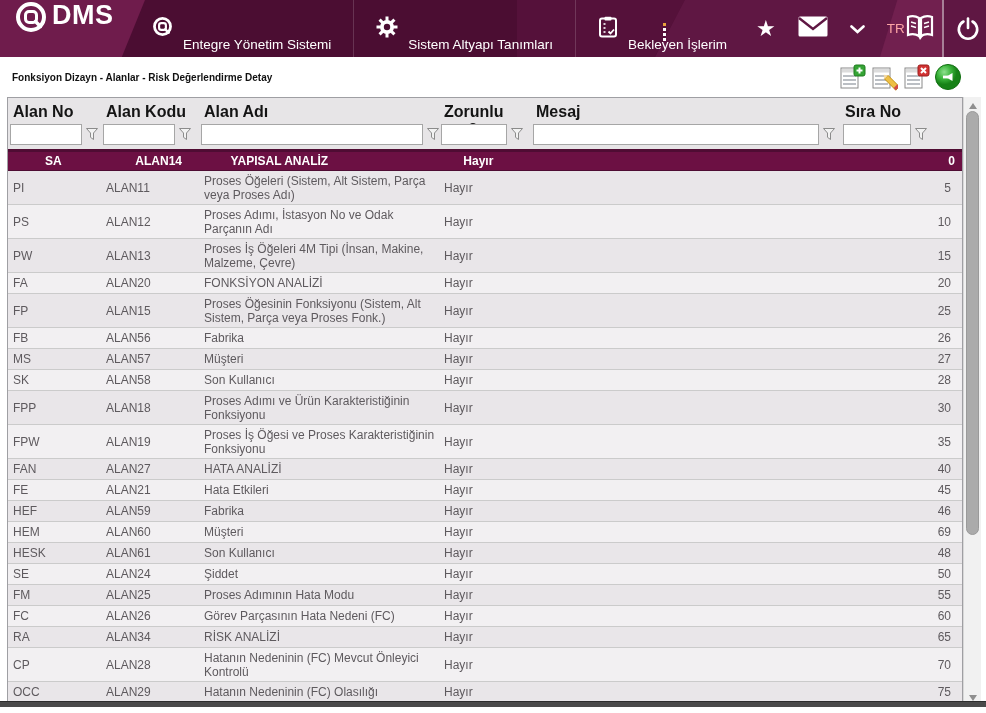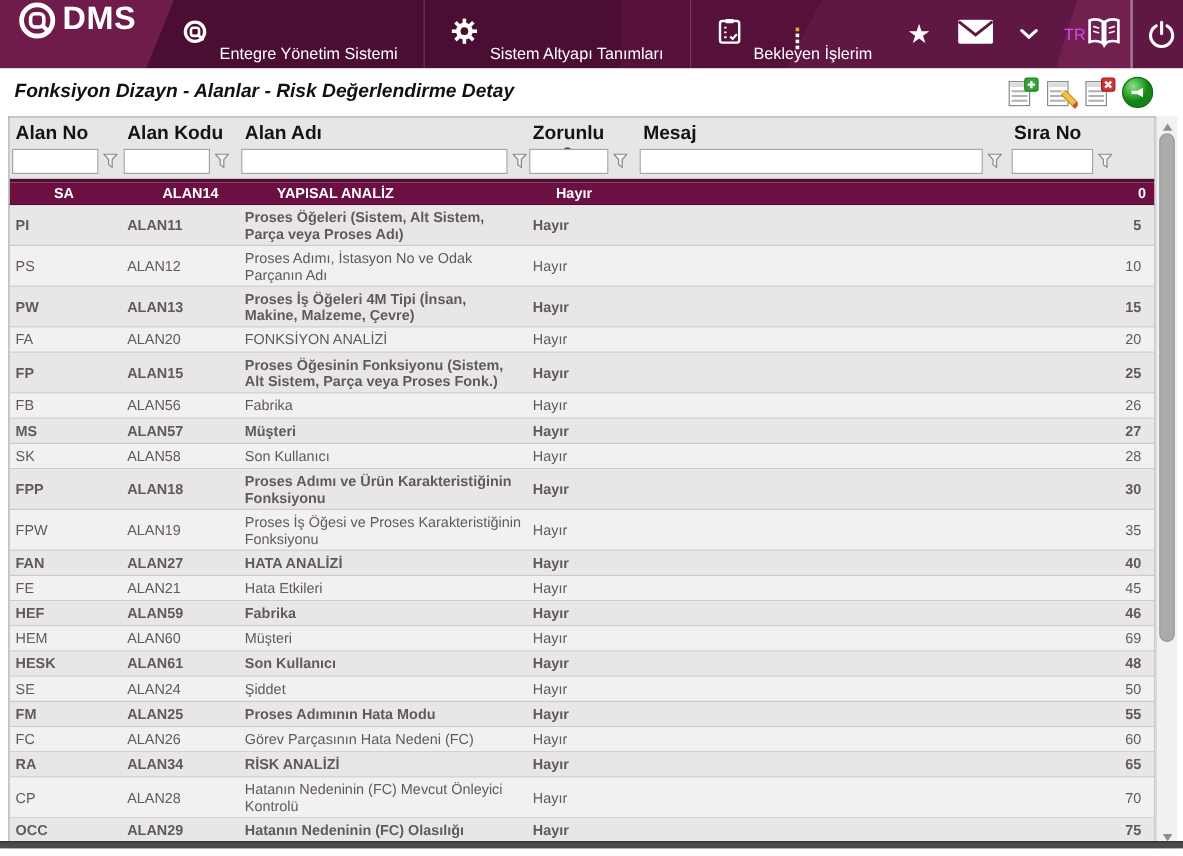--- a/index.html
+++ b/index.html
@@ -21,31 +21,31 @@
   .logo-section { position:absolute; left:14px; top:0; height:57px; display:flex;
                   align-items:flex-start; gap:4px; z-index:3; }
   .logo-text { color:#fff; font-size:27px; font-weight:bold; letter-spacing:.5px; }
   .tb-menu { position:absolute; left:130px; top:0; height:57px; display:flex;
              align-items:stretch; z-index:3; }
   .tb-item { display:flex; align-items:center; gap:10px; padding:0 22px; cursor:pointer; }
   .tb-item span.lbl { color:#fff; font-size:13.5px;margin-top:32px; }
   .tb-vsep { width:1px; height:57px; background:rgba(255,255,255,.16); }
   .tb-icons { position:absolute; left:756px; top:0; height:57px; display:flex;
               align-items:center; gap:22px; z-index:3; }
-  .tr-label { color:#d946ef; font-size:13.5px; }
+  .tr-label { color:#fca5a5; font-size:13.5px; }
   .star-glyph { color:#fff; font-size:22px; line-height:1; }
   .partial-icon { position:absolute; left:663px; top:23px; width:4px; height:18px; z-index:3; }
   .partial-icon i { display:block; width:3px; height:3px; background:#fff; margin-bottom:2px; }
   .partial-icon .dot { background:#e8a33d; }
   .book-slot { position:absolute; left:905px; top:14px; z-index:3; }
   .power-slot { position:absolute; left:955px; top:16px; z-index:3; }
 
   
   .crumb-bar { position:relative; height:40px; background:#fff; display:flex; align-items:center; }
-  .crumb { margin-left:12px; font-size:16px; font-weight:bold; color:#111;font-style:italic; }
+  .crumb { margin-left:12px; font-size:10px; font-weight:bold; color:#111; }
   .crumb-toolbar { position:absolute; right:24px; top:6px; display:flex; align-items:center; gap:4px; }
   .tool-btn { width:28px; height:28px; display:flex; align-items:center; justify-content:center; cursor:pointer; }
 
   
   .content { position:relative; width:986px; height:610px; }
   .grid-area { position:absolute; left:7px; top:0; width:956px; height:610px;
                border:1px solid #9f9fa3; border-bottom:none; background:#fff; overflow:hidden; }
   .ghead { display:flex; height:22px; background:#e7e5e7; border-bottom:none; }
   .gfilter { display:flex; height:29px; background:#e7e5e7; align-items:center; }
   .hcell { font-size:16px; font-weight:bold; color:#141414; padding:5px 0 0 5px; cursor:pointer; }
@@ -57,21 +57,21 @@
   .fw1{width:72px;} .fw2{width:72px;} .fw3{width:224px;} .fw4{width:66px;} .fw5{width:286px;} .fw6{width:68px;}
   .funnel-btn { margin-left:4px; cursor:pointer; display:flex; align-items:center; }
   .accent-line { height:3px; background:#4f0c33; }
   .rows {}
   .row { display:flex; align-items:center; min-height:21px; border-bottom:1px solid #cbcbcb;
          cursor:pointer; }
   .row.tall { min-height:34px; }
   .row .cell { font-size:12px; color:#5e5a5e; padding:2px 4px 2px 5px; line-height:14px; }
   .row .cell.c6 { text-align:right; padding-right:7px; }
   .row.lt { background:#f2f0f2; }
-  .row.dk { background:#e9e6e9;font-weight:bold; }
+  .row.dk { background:#e9e6e9; }
   .row.selected { background:#6c1043; min-height:19px; border-bottom:1px solid #4f0c33;padding-left:32px; }
   .row.selected .cell { color:#fff; font-weight:bold; }
   .partial-row { height:4px; background:#f2f0f2; overflow:hidden; }
 
   
   .vscroll { position:absolute; right:5px; top:0; width:18px; height:610px;
              background:#f1f1f1; border-left:1px solid #d8d8d8; }
   .scroll-arrow { position:absolute; left:0; width:18px; height:15px; display:flex;
                   align-items:center; justify-content:center; cursor:pointer; }
   .scroll-arrow.up { top:1px; } .scroll-arrow.down { bottom:2px; }

